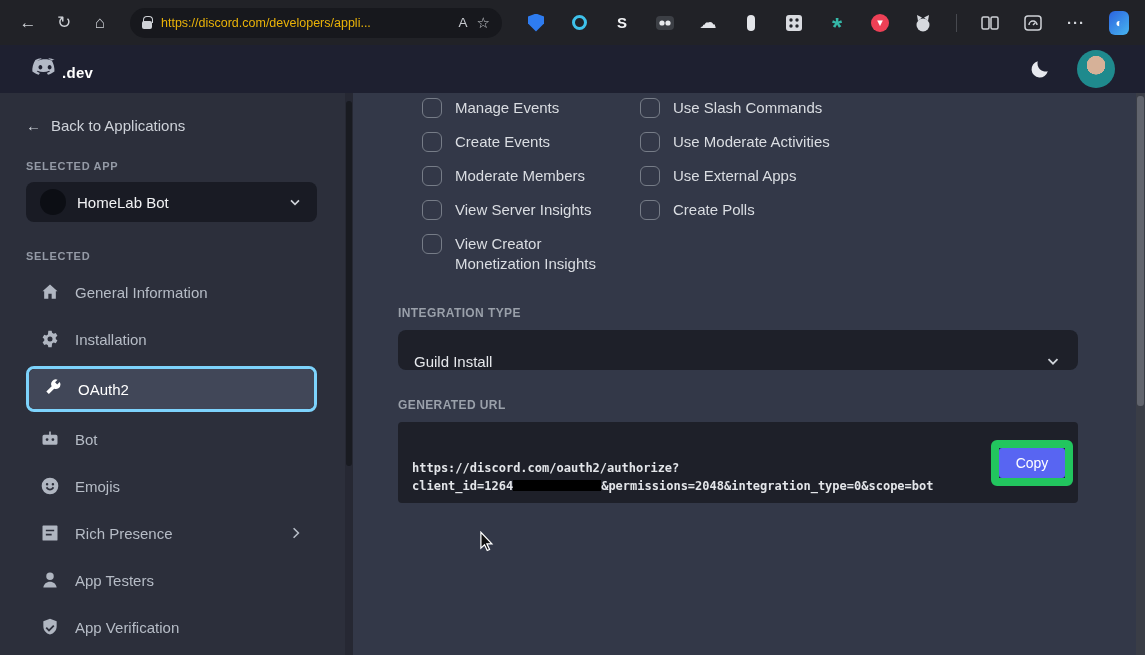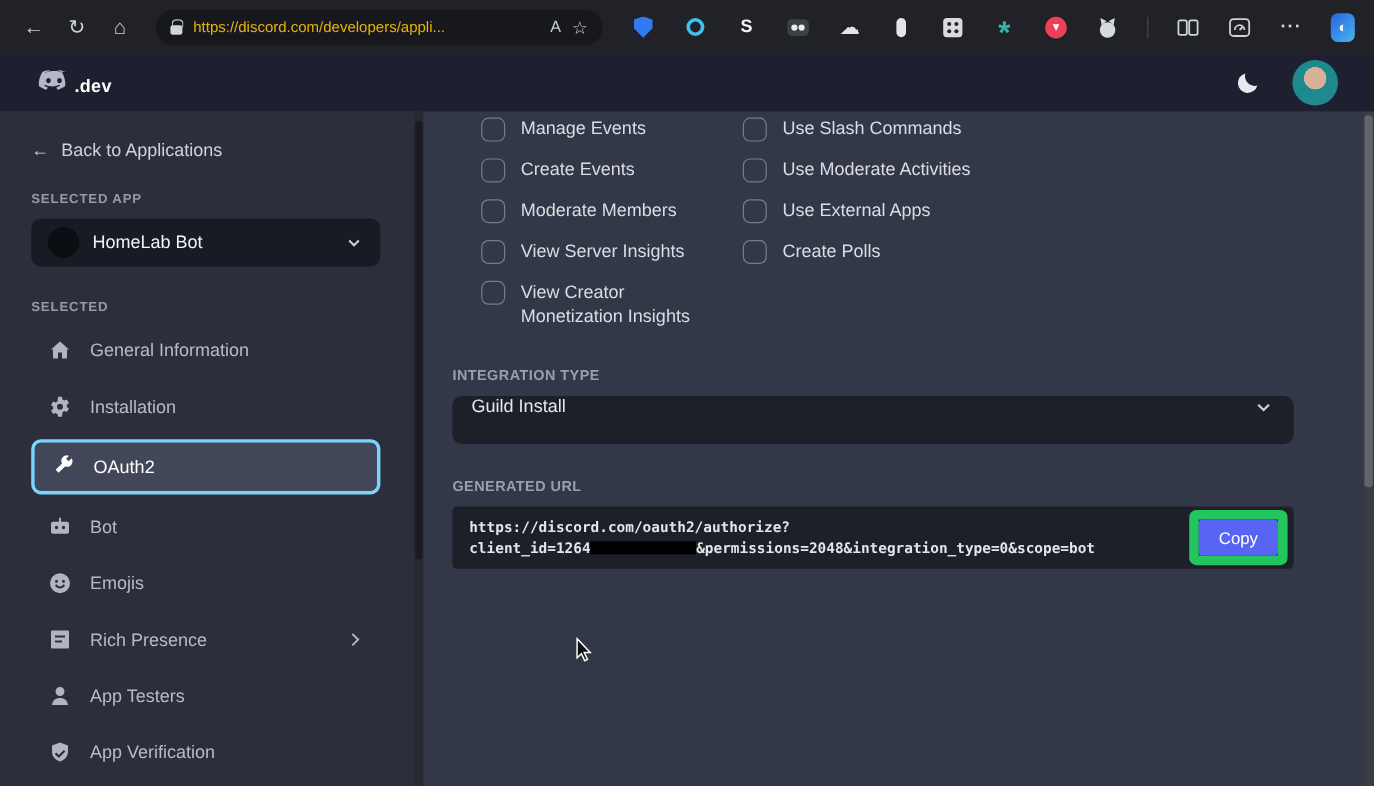--- a/index.html
+++ b/index.html
@@ -67,34 +67,34 @@
   .highlight-box { border:3px solid #7dd3fc; border-radius:8px; margin-bottom:7px; }
   .nav-spacer { margin-left:auto; display:flex; color:#b6bcc6; }
 
   
   .side-scroll { position:absolute; left:345px; top:93px; width:8px; bottom:0; background:#262833; }
   .side-scroll-thumb { position:absolute; left:1px; top:8px; width:6px; height:365px;
     background:#191b21; border-radius:3px; }
 
   
   .content { position:absolute; left:353px; right:9px; top:93px; bottom:0; background:#333848;
-    padding:5px 58px 0 24px; overflow:hidden; }
+    padding:5px 58px 0 45px; overflow:hidden; }
   .perm-grid { display:flex; margin-left:24px; margin-bottom:18px; }
   .perm-col { width:218px; display:flex; flex-direction:column; }
   .perm-item { display:flex; align-items:flex-start; gap:13px; margin-bottom:14px; }
   .checkbox { width:20px; height:20px; border:1px solid #767c87; border-radius:6px; flex:none;
     background:transparent; }
   .perm-label { font-size:15px; color:#dadde2; line-height:20px; max-width:158px; }
   .field-label { font-size:12px; font-weight:bold; letter-spacing:.4px; color:#9aa0aa; margin-bottom:10px; }
-  .select-box { height:40px; background:#1e2029; border-radius:8px; display:flex; align-items:flex-start;
+  .select-box { height:40px; background:#1e2029; border-radius:8px; display:flex; align-items:flex-end;
     justify-content:space-between; padding:0 16px; margin-bottom:28px; color:#e6e8ec; font-size:15px; }
   .url-box { background:#1e2029; border-radius:4px; min-height:48px; position:relative;
     display:flex; align-items:center; padding:8px 112px 8px 14px; }
   .mono-url { font-family:"DejaVu Sans Mono",monospace; font-size:12px; font-weight:bold;
-    color:#e3e5e9; line-height:18px; }
+    color:#e3e5e9; line-height:18px;margin-top:29px; }
   .redacted { display:inline-block; width:88px; height:11px; background:#000; vertical-align:-1px; }
   .copy-highlight { position:absolute; right:5px; top:50%; transform:translateY(-50%);
     border:8px solid #22c55e; border-radius:6px; }
   .copy-btn { display:block; width:66px; height:30px; background:#5865f2; color:#ffffff;
     font-size:14px; border:none; border-radius:3px; font-family:inherit; cursor:pointer; }
 
   
   .right-scroll { position:absolute; right:0; top:93px; width:9px; bottom:0; background:#3a3d46; }
   .right-scroll-thumb { position:absolute; left:1px; top:3px; width:7px; height:310px;
     background:#61646d; border-radius:3px; }

